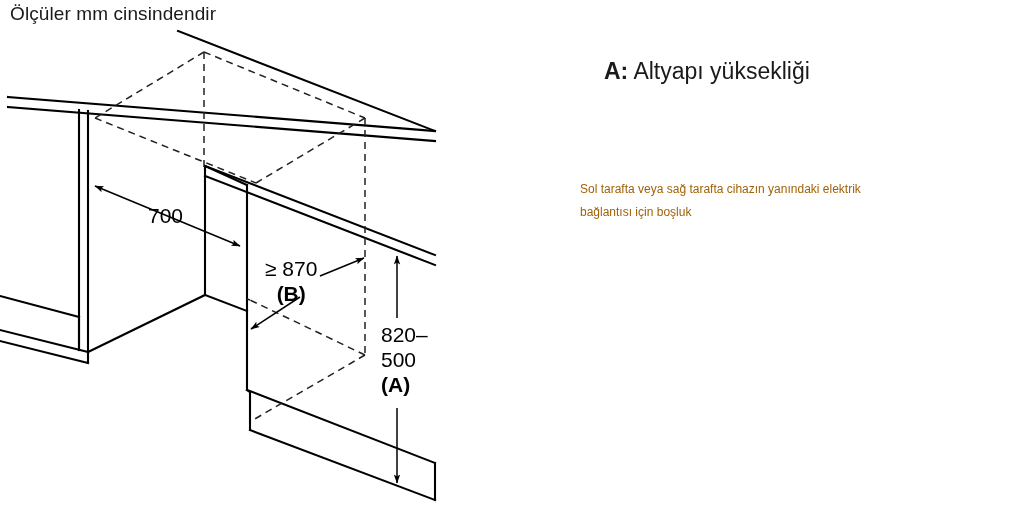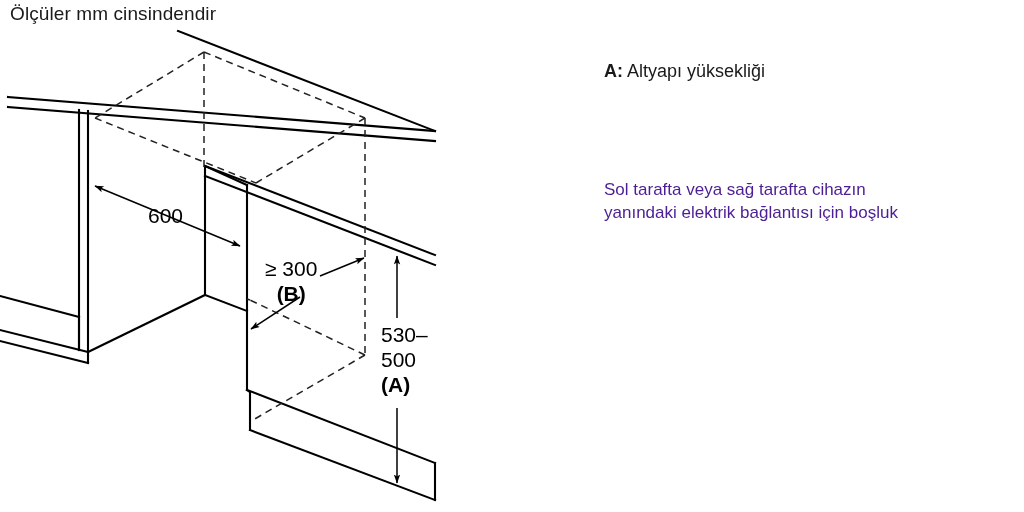--- a/index.html
+++ b/index.html
@@ -34,35 +34,35 @@
   #drawing {
     position: absolute;
     left: 0;
     top: 0;
     width: 1024px;
     height: 512px;
   }
   .legend {
     position: absolute;
     left: 604px;
-    font-size: 18px;
+    font-size: 23px;
     line-height: 23px;
     color: #1a1a1a;
     white-space: nowrap;
   }
   #legend-a { top: 60px; }
   #legend-b { top: 106px; }
   #legend-note {
     position: absolute;
-    left: 604px;
+    left: 580px;
     top: 178px;
     width: 330px;
-    font-size: 17px;
+    font-size: 12px;
     line-height: 23px;
-    color: #4c1d95;
+    color: #a16207;
   }
   .legend b { font-weight: bold; }
   .dimtext {
     position: absolute;
     font-size: 21px;
     line-height: 25px;
     color: #000000;
     white-space: nowrap;
   }
   .dimtext .bold { font-weight: bold; }
@@ -156,29 +156,29 @@
       <line x1="300" y1="297" x2="251" y2="329" marker-end="url(#arrowEnd)"></line>
     </g>
 
     <g stroke="#000000" stroke-width="1.5" fill="none">
       <line x1="397" y1="318" x2="397" y2="256" marker-end="url(#arrowEnd)"></line>
       <line x1="397" y1="408" x2="397" y2="483" marker-end="url(#arrowEnd)"></line>
     </g>
 
   </svg>
 
-  <div class="dimtext" id="dim-600">600</div>
+  <div class="dimtext" id="dim-600">700</div>
 
   <div class="dimtext" id="dim-550">
-    <span>≥ 300</span>
+    <span>≥ 870</span>
     <span class="l2 bold">(B)</span>
   </div>
 
   <div class="dimtext" id="dim-820">
-    <span>530–</span>
+    <span>820–</span>
     <span>500</span>
     <span class="bold">(A)</span>
   </div>
 
   <div class="legend" id="legend-a"><b>A:</b><span> Altyapı yüksekliği</span></div>
 
 
   <div id="legend-note">Sol tarafta veya sağ tarafta cihazın yanındaki elektrik bağlantısı için boşluk</div>
 
 </div>

